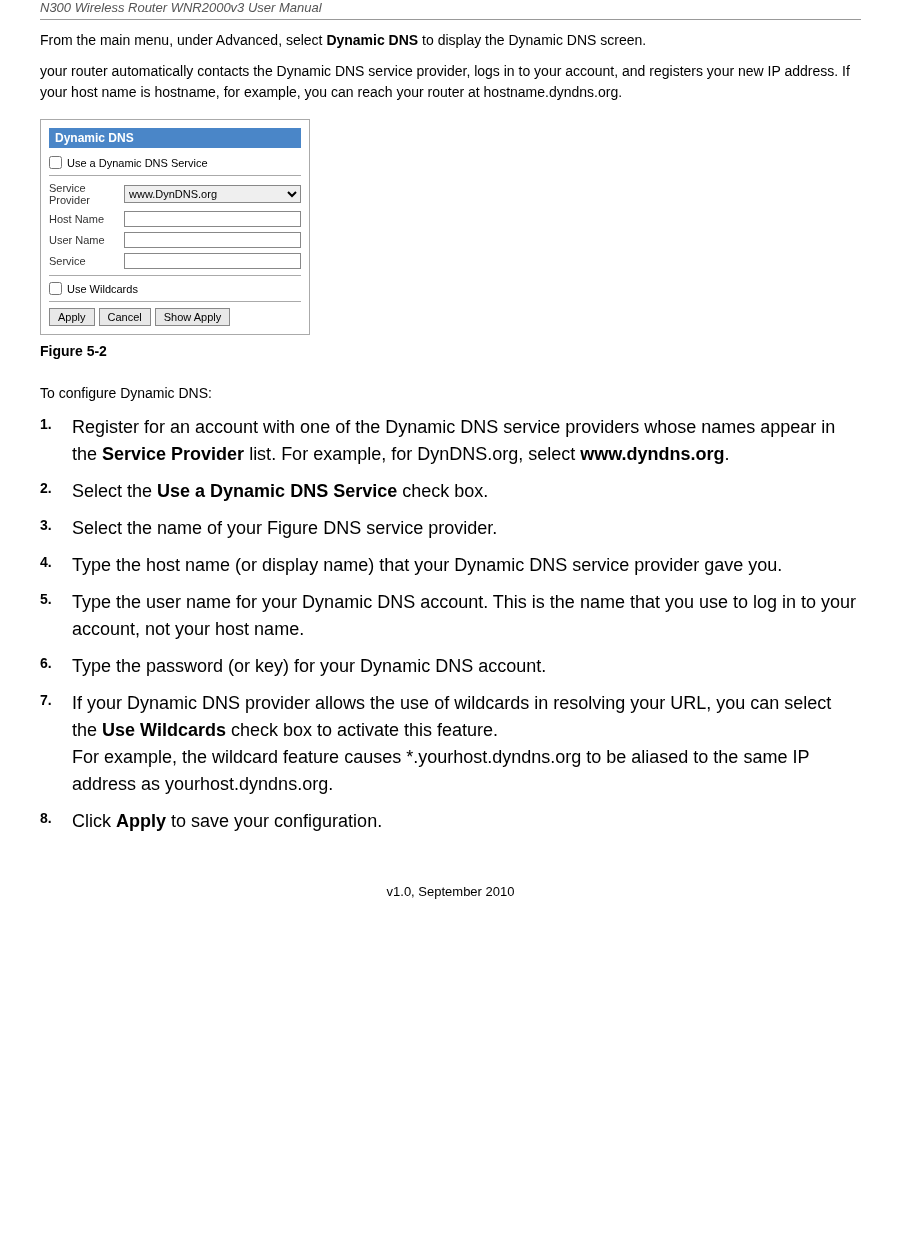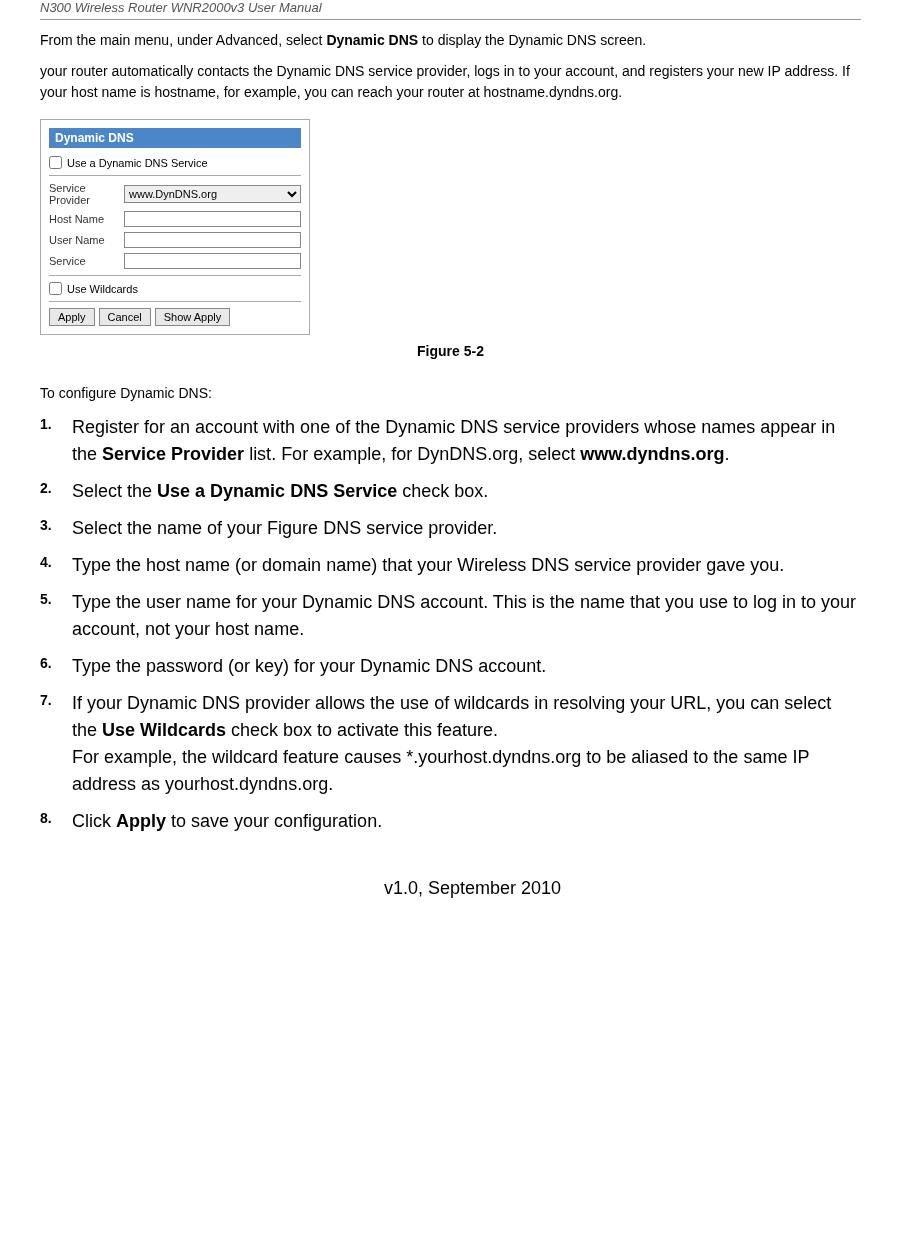--- a/index.html
+++ b/index.html
@@ -112,21 +112,20 @@
       padding: 2px 8px;
       border: 1px solid #888;
       background: #e8e8e8;
       cursor: pointer;
     }
 
     .figure-caption {
       font-size: 14px;
       font-weight: bold;
       margin: 8px 0 16px 0;
-      text-align: center;
     }
 
     
     .numbered-list {
       list-style: none;
       margin: 0;
       padding: 0;
     }
 
     .numbered-list li {
@@ -159,22 +158,21 @@
       justify-content: space-between;
       padding: 6px 40px 0 40px;
       font-size: 13px;
     }
 
     .footer-center {
       position: absolute;
       bottom: 6px;
       left: 50%;
       transform: translateX(-50%);
-      font-size: 18px;
-      margin-left: 22px;
+      font-size: 13px;
     }
 
     .intro-text {
       margin-top: 24px;
     }
   </style>
 </head>
 <body>
 
 <div class="page-container">
@@ -257,21 +255,21 @@
       </span>
     </li>
 
     <li>
       <span class="list-number">3.</span>
       <span class="list-content">Select the name of your Figure DNS service provider.</span>
     </li>
 
     <li>
       <span class="list-number">4.</span>
-      <span class="list-content">Type the host name (or domain name) that your Wireless DNS service provider gave you.</span>
+      <span class="list-content">Type the host name (or display name) that your Dynamic DNS service provider gave you.</span>
     </li>
 
     <li>
       <span class="list-number">5.</span>
       <span class="list-content">Type the user name for your Dynamic DNS account. This is the name that you use to log in to your account, not your host name.</span>
     </li>
 
     <li>
       <span class="list-number">6.</span>
       <span class="list-content">Type the password (or key) for your Dynamic DNS account.</span>

